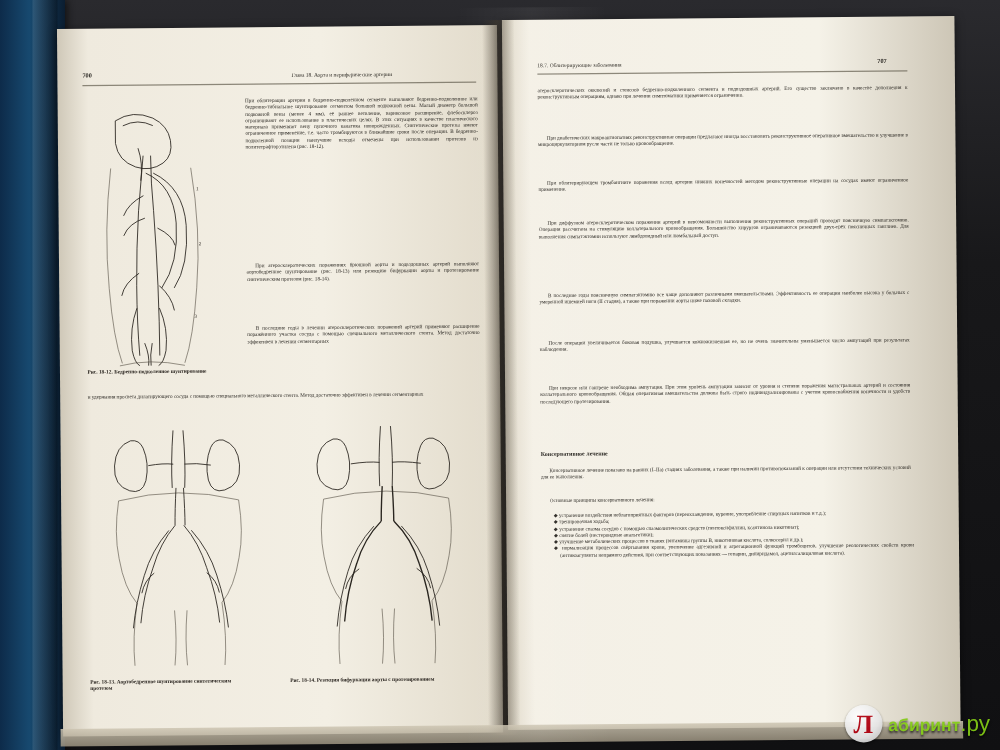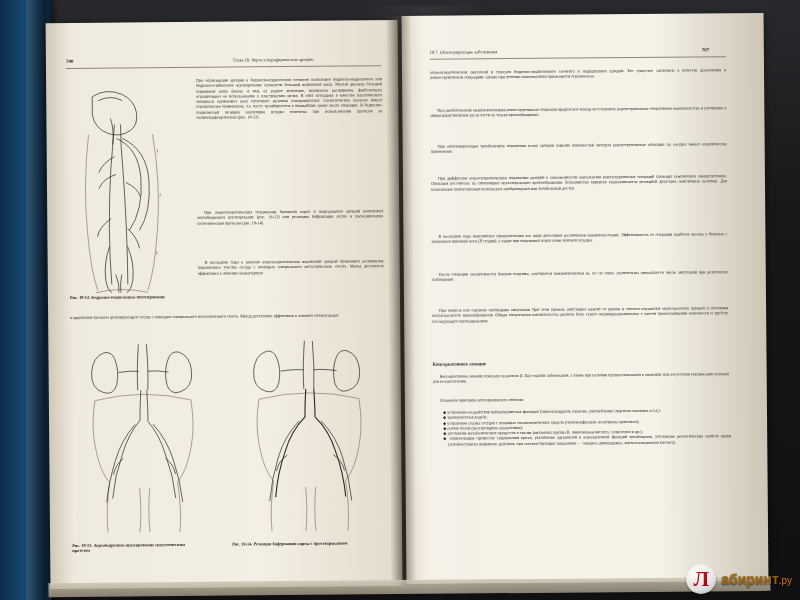--- a/index.html
+++ b/index.html
@@ -53,22 +53,22 @@
   
   .wm{position:absolute;right:8px;bottom:6px;display:flex;align-items:center;gap:5px;
       opacity:.93;}
   .wm-badge{width:30px;height:30px;border-radius:50%;
       background:radial-gradient(circle at 35% 30%,#ffffff,#e7e7e7 60%,#bdbdbd);
       color:#b1000f;font-family:"Liberation Serif",serif;font-weight:bold;font-size:21px;
       display:flex;align-items:center;justify-content:center;
       box-shadow:0 1px 2px rgba(0,0,0,.5);}
   .wm-text{color:#f2f2f2;font-family:"Liberation Sans",sans-serif;font-size:14px;
       text-shadow:0 1px 2px rgba(0,0,0,.8);}
-  .wm-text b{color:#a16207;font-weight:bold;}
-  .wm-text .ru{color:#f97316;font-size:10px;}
+  .wm-text b{color:#84cc16;font-weight:bold;}
+  .wm-text .ru{color:#84cc16;font-size:18px;}
 
   .glare{position:absolute;left:330px;top:0;width:120px;height:588px;
      background:linear-gradient(90deg,rgba(255,255,255,0),rgba(255,255,255,.06),rgba(255,255,255,0));
      pointer-events:none;}
 </style>
 </head>
 <body>
 
 <div class="scene">
   <div class="backdrop"></div>

